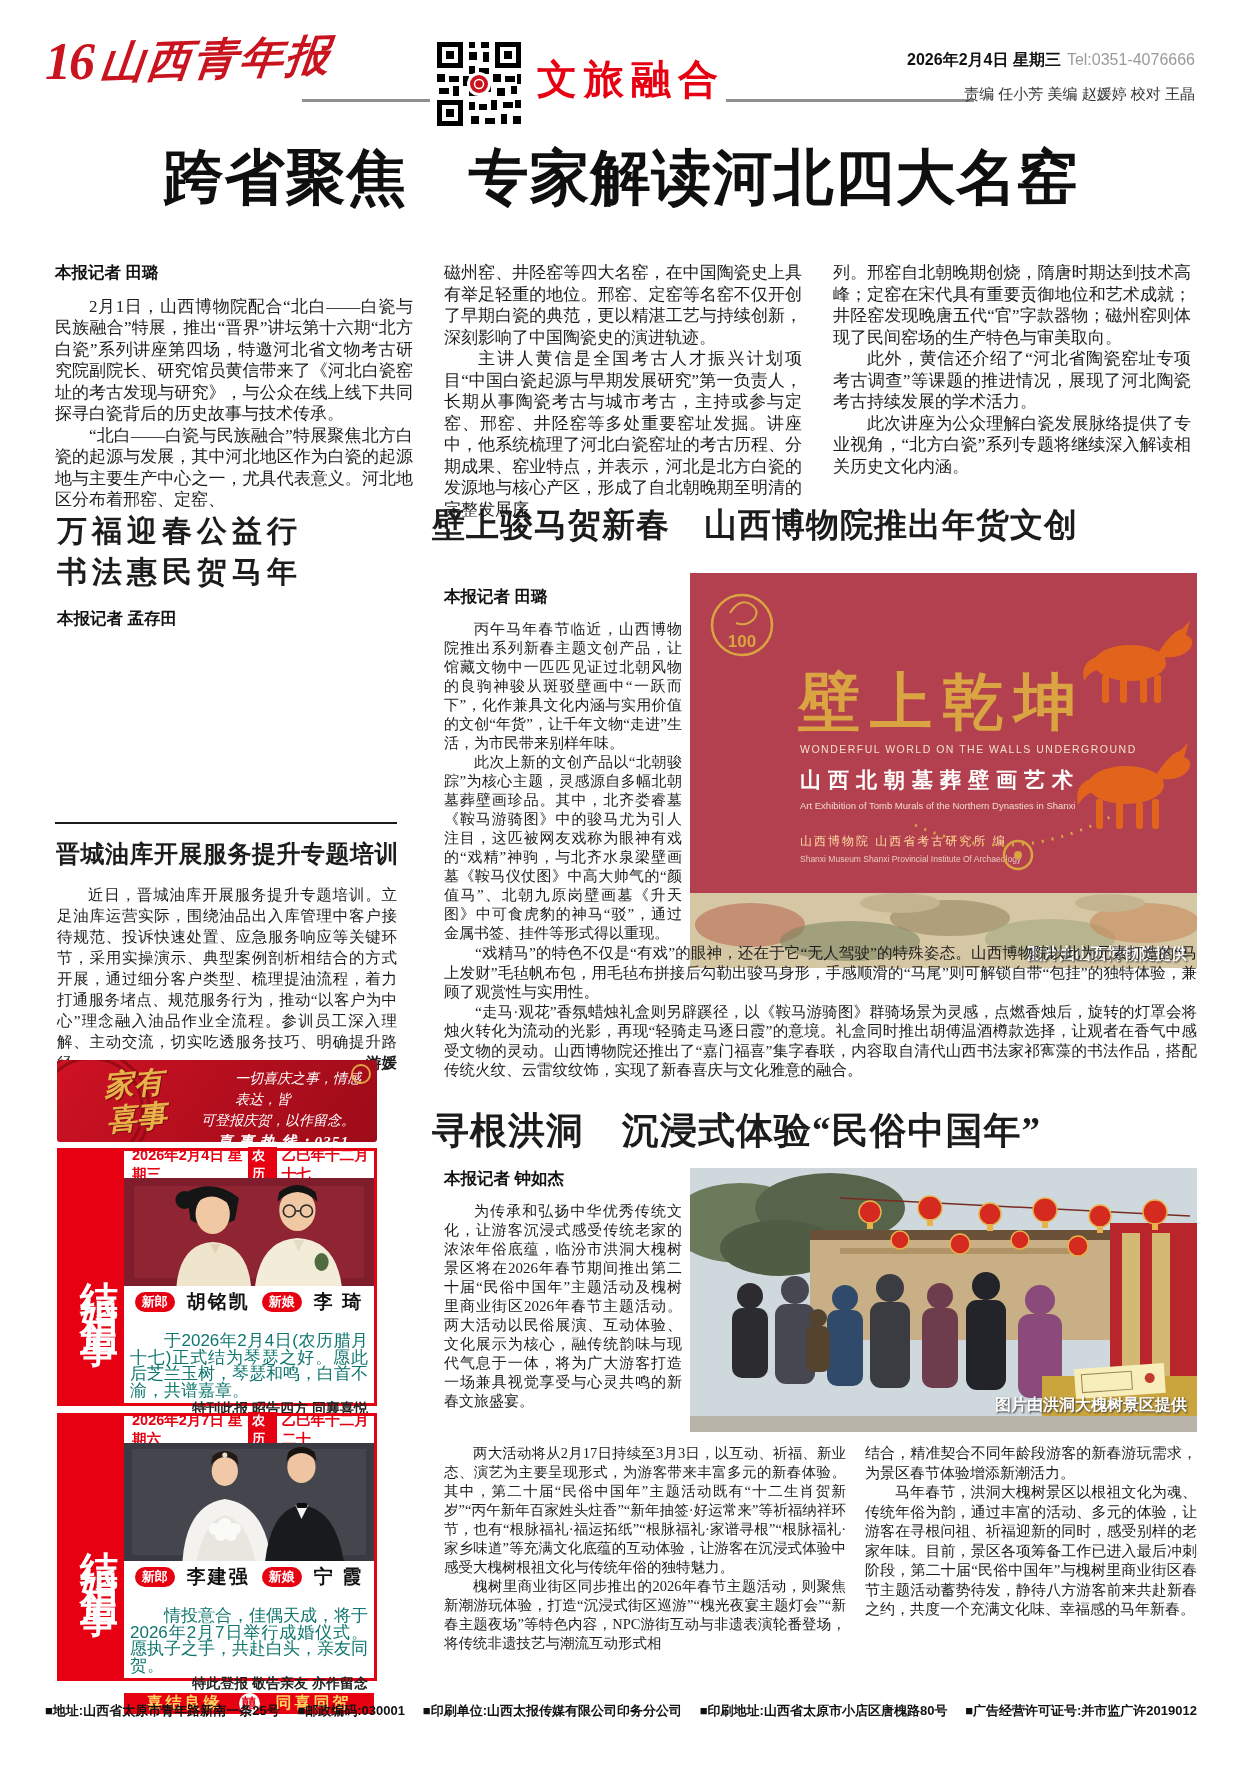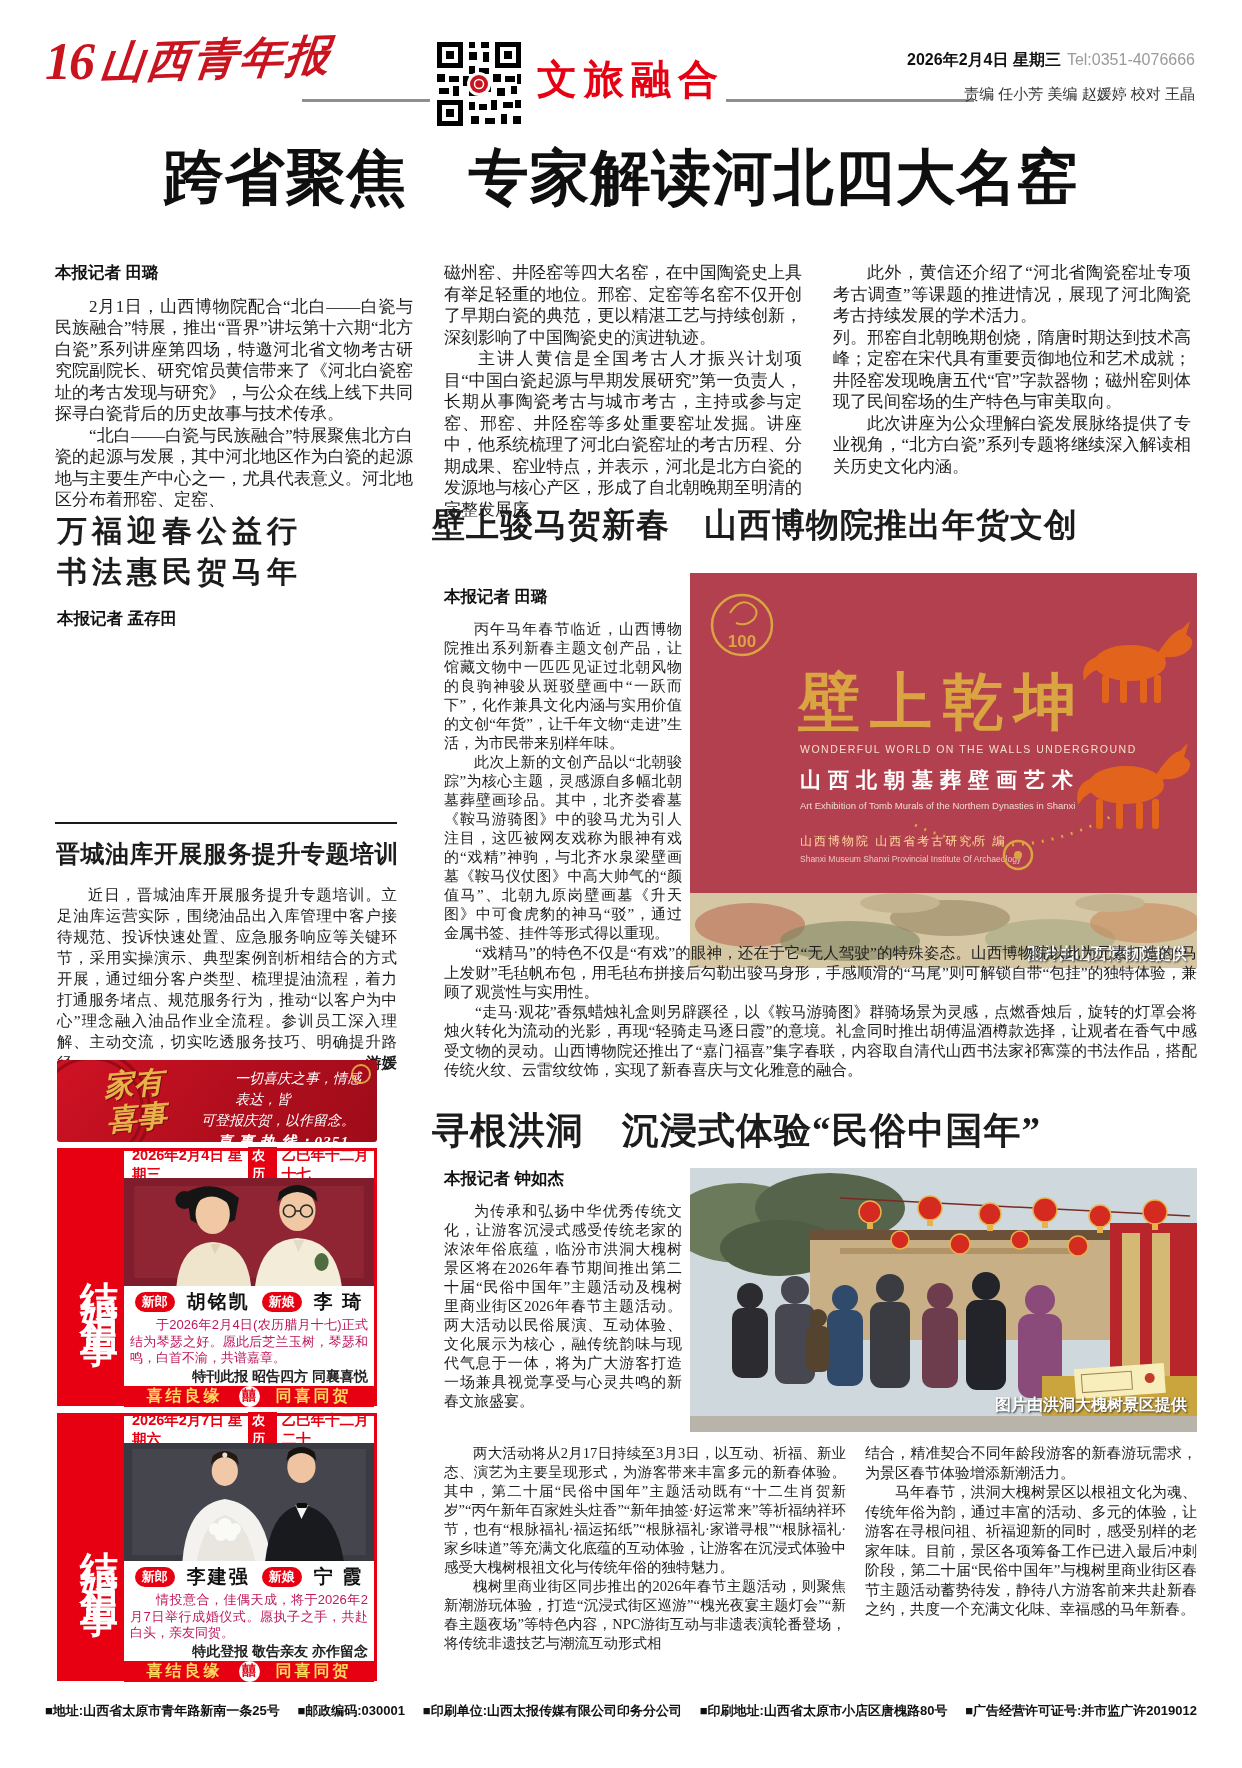--- a/index.html
+++ b/index.html
@@ -72,21 +72,21 @@
     font-size:14.5px; font-weight:700; color:#e60012; }
   .lunar-badge { background:#e60012; color:#fff; padding:0 4px; font-size:13px; line-height:18px; }
   .w-photo { position:relative; }
   .w1 .w-photo { height:108px; }
   .w2 .w-photo { height:118px; }
   .w-photo svg { display:block; width:100%; height:100%; }
   .w-info { flex:1; padding:3px 6px 0 6px; }
   .w-names { display:flex; justify-content:center; align-items:center; gap:12px; }
   .w-badge { background:#e60012; color:#fff; border-radius:11px; padding:1px 7px; font-size:13px; font-weight:700; }
   .w-name { font-size:19px; font-weight:900; color:#111; letter-spacing:2px; }
-  .w-text { margin-top:2px; font-size:13px; line-height:16.5px; text-align:justify; text-indent:2em; color:#be185d; }
+  .w-text { margin-top:18px; font-size:17px; line-height:16.5px; text-align:justify; text-indent:2em; color:#0f766e; }
   .w-note { text-align:right; font-size:14px; font-weight:700; color:#222; margin-top:1px; }
   .w-footer { height:24px; background:#e60012; display:flex; align-items:center; justify-content:center;
     gap:16px; color:#ffd65e; font-weight:900; font-size:16px; letter-spacing:3px; }
   .happiness { width:21px; height:21px; background:#fff; color:#e60012; border-radius:50%;
     display:flex; align-items:center; justify-content:center; font-size:14px; letter-spacing:0; }
 
   
   .bishang-title { left:432px; top:503px; font-size:33px; font-weight:900; letter-spacing:1px; }
   .bs-byline { left:444px; top:586px; }
   .bs-col1 { left:444px; top:620px; width:238px; font-size:15px; line-height:19px; text-align:justify; }
@@ -183,22 +183,22 @@
   <div class="abs col" style="left:55px; top:262px;">
     <div class="byline">本报记者 田璐</div>
     <p class="p">2月1日，山西博物院配合“北白——白瓷与民族融合”特展，推出“晋界”讲坛第十六期“北方白瓷”系列讲座第四场，特邀河北省文物考古研究院副院长、研究馆员黄信带来了《河北白瓷窑址的考古发现与研究》，与公众在线上线下共同探寻白瓷背后的历史故事与技术传承。</p>
     <p class="p">“北白——白瓷与民族融合”特展聚焦北方白瓷的起源与发展，其中河北地区作为白瓷的起源地与主要生产中心之一，尤具代表意义。河北地区分布着邢窑、定窑、</p>
   </div>
   <div class="abs col" style="left:444px; top:262px;">
     <p class="p cont">磁州窑、井陉窑等四大名窑，在中国陶瓷史上具有举足轻重的地位。邢窑、定窑等名窑不仅开创了早期白瓷的典范，更以精湛工艺与持续创新，深刻影响了中国陶瓷史的演进轨迹。</p>
     <p class="p">主讲人黄信是全国考古人才振兴计划项目“中国白瓷起源与早期发展研究”第一负责人，长期从事陶瓷考古与城市考古，主持或参与定窑、邢窑、井陉窑等多处重要窑址发掘。讲座中，他系统梳理了河北白瓷窑址的考古历程、分期成果、窑业特点，并表示，河北是北方白瓷的发源地与核心产区，形成了自北朝晚期至明清的完整发展序</p>
   </div>
   <div class="abs col" style="left:833px; top:262px;">
+    <p class="p cont">列。邢窑自北朝晚期创烧，隋唐时期达到技术高峰；定窑在宋代具有重要贡御地位和艺术成就；井陉窑发现晚唐五代“官”字款器物；磁州窑则体现了民间窑场的生产特色与审美取向。</p>
     <p class="p">此外，黄信还介绍了“河北省陶瓷窑址专项考古调查”等课题的推进情况，展现了河北陶瓷考古持续发展的学术活力。</p>
-    <p class="p cont">列。邢窑自北朝晚期创烧，隋唐时期达到技术高峰；定窑在宋代具有重要贡御地位和艺术成就；井陉窑发现晚唐五代“官”字款器物；磁州窑则体现了民间窑场的生产特色与审美取向。</p>
     <p class="p">此次讲座为公众理解白瓷发展脉络提供了专业视角，“北方白瓷”系列专题将继续深入解读相关历史文化内涵。</p>
   </div>
 
   <h2 class="abs wanfu-title">
     <span>万福迎春公益行</span><br>
     <span>书法惠民贺马年</span>
   </h2>
   <div class="abs byline wanfu-byline">本报记者 孟存田</div>
 
   <div class="abs divider"></div>

